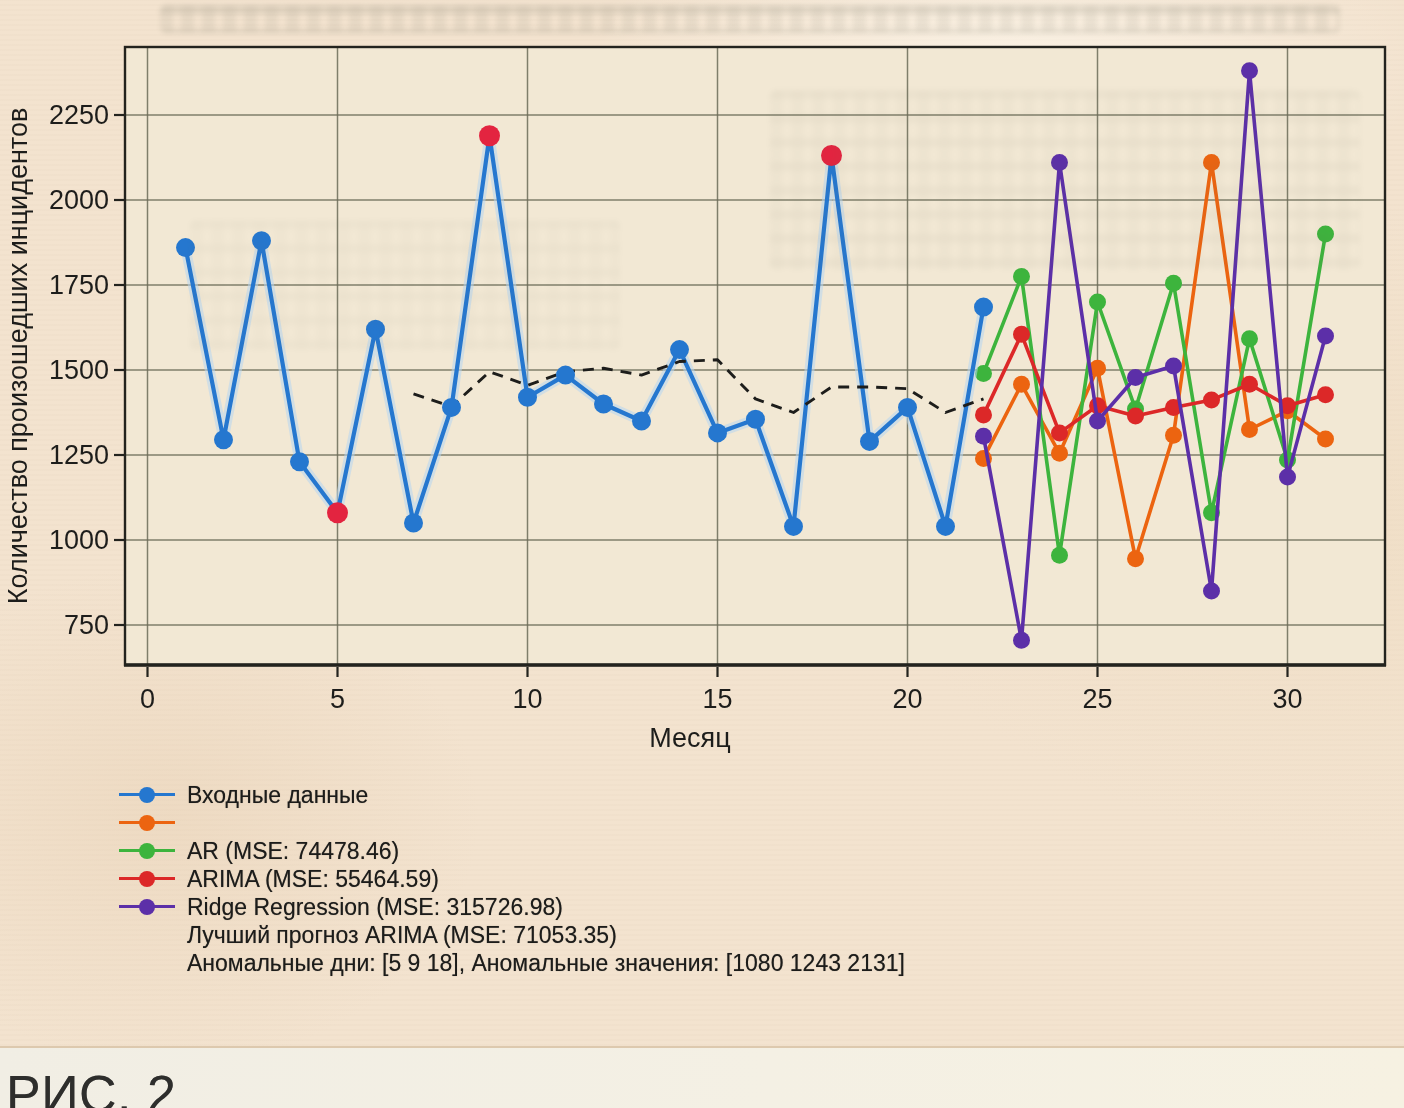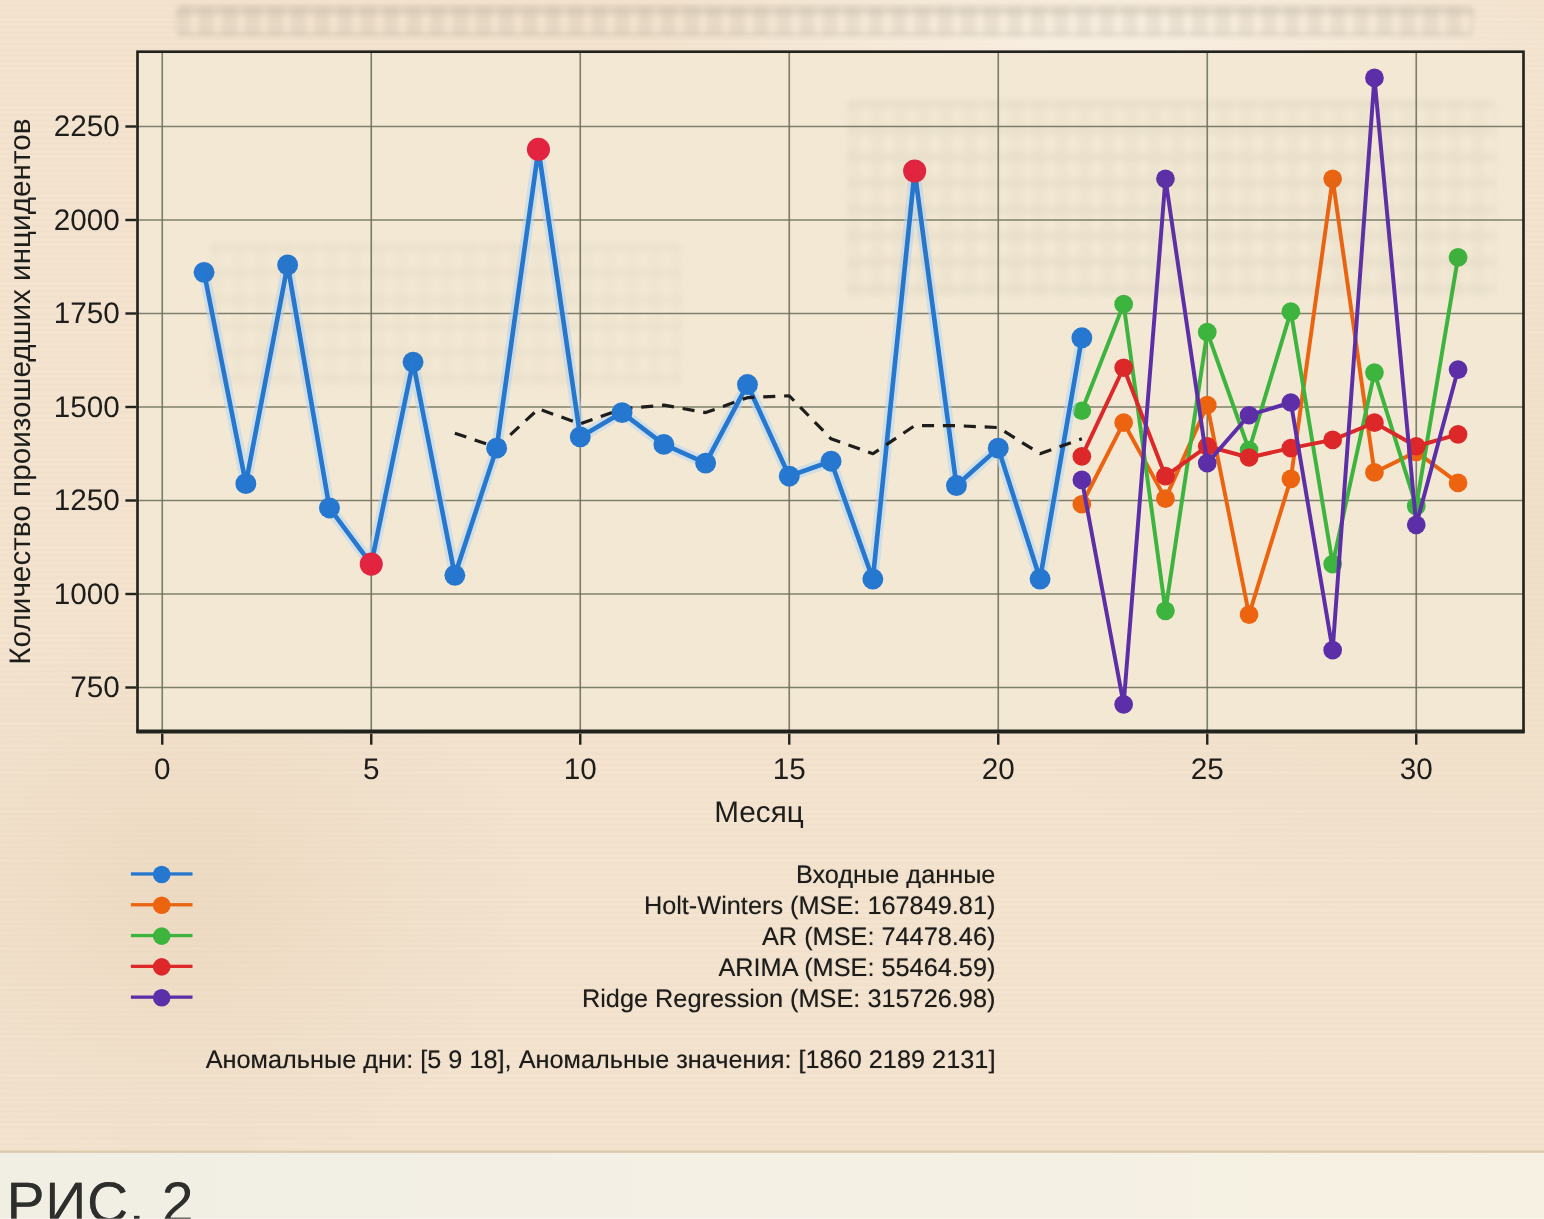--- a/index.html
+++ b/index.html
@@ -20,21 +20,21 @@
   }
   svg#chart{position:absolute;left:0;top:0;font-family:inherit;}
   .ghost{
     position:absolute;pointer-events:none;border-radius:6px;
     background:
       repeating-linear-gradient(180deg, rgba(104,104,88,.45) 0 9px, rgba(0,0,0,0) 9px 24px),
       repeating-linear-gradient(90deg, rgba(104,104,88,.30) 0 13px, rgba(0,0,0,0) 13px 21px);
     filter:blur(2.4px);
   }
   .legend{position:absolute;left:118px;top:781px;}
-  .legend-row{display:flex;align-items:center;height:28px;justify-content:space-between;}
+  .legend-row{display:flex;align-items:center;height:28px;}
   .lmark{position:relative;width:58px;height:28px;flex:0 0 58px;margin-right:11px;}
   .lmark .line{position:absolute;left:1px;right:1px;top:12px;height:0;border-top:3.4px solid #000;}
   .lmark .line.dashed{border-top-style:dashed;border-top-width:3px;}
   .lmark .dot{position:absolute;left:50%;top:50%;width:16px;height:16px;margin:-8px 0 0 -8px;border-radius:50%;}
   .llabel{
     font-size:23px;color:#1c1c1a;white-space:nowrap;
     text-shadow:0 0 .7px rgba(30,30,30,.55);
   }
   .caption{
     position:absolute;left:6px;top:1052px;font-size:52px;color:#2e2e2c;
@@ -178,21 +178,20 @@
             <span class="line" style="border-top-color: rgb(37, 119, 207);"></span>
             <span class="dot" style="background: rgb(37, 119, 207);"></span>
           </span>
         <span class="llabel">Входные данные</span>
       </div>
       <div class="legend-row">
         <span class="lmark">
             <span class="line" style="border-top-color: rgb(236, 100, 16);"></span>
             <span class="dot" style="background: rgb(236, 100, 16);"></span>
           </span>
-        <span class="llabel">Holt-Winters (MSE: 167849.81)</span>
       </div>
       <div class="legend-row">
         <span class="lmark">
             <span class="line" style="border-top-color: rgb(61, 180, 61);"></span>
             <span class="dot" style="background: rgb(61, 180, 61);"></span>
           </span>
         <span class="llabel">AR (MSE: 74478.46)</span>
       </div>
       <div class="legend-row">
         <span class="lmark">
@@ -203,22 +202,23 @@
       </div>
       <div class="legend-row">
         <span class="lmark">
             <span class="line" style="border-top-color: rgb(92, 47, 168);"></span>
             <span class="dot" style="background: rgb(92, 47, 168);"></span>
           </span>
         <span class="llabel">Ridge Regression (MSE: 315726.98)</span>
       </div>
       <div class="legend-row">
         <span class="lmark"></span>
+        <span class="llabel">Лучший прогноз ARIMA (MSE: 71053.35)</span>
       </div>
       <div class="legend-row">
         <span class="lmark"></span>
-        <span class="llabel">Аномальные дни: [5 9 18], Аномальные значения: [1860 2189 2131]</span>
+        <span class="llabel">Аномальные дни: [5 9 18], Аномальные значения: [1080 1243 2131]</span>
       </div>
     </div>
   </div>
 
   <div class="caption">РИС. 2</div>
 </div>
 
 </body></html>

